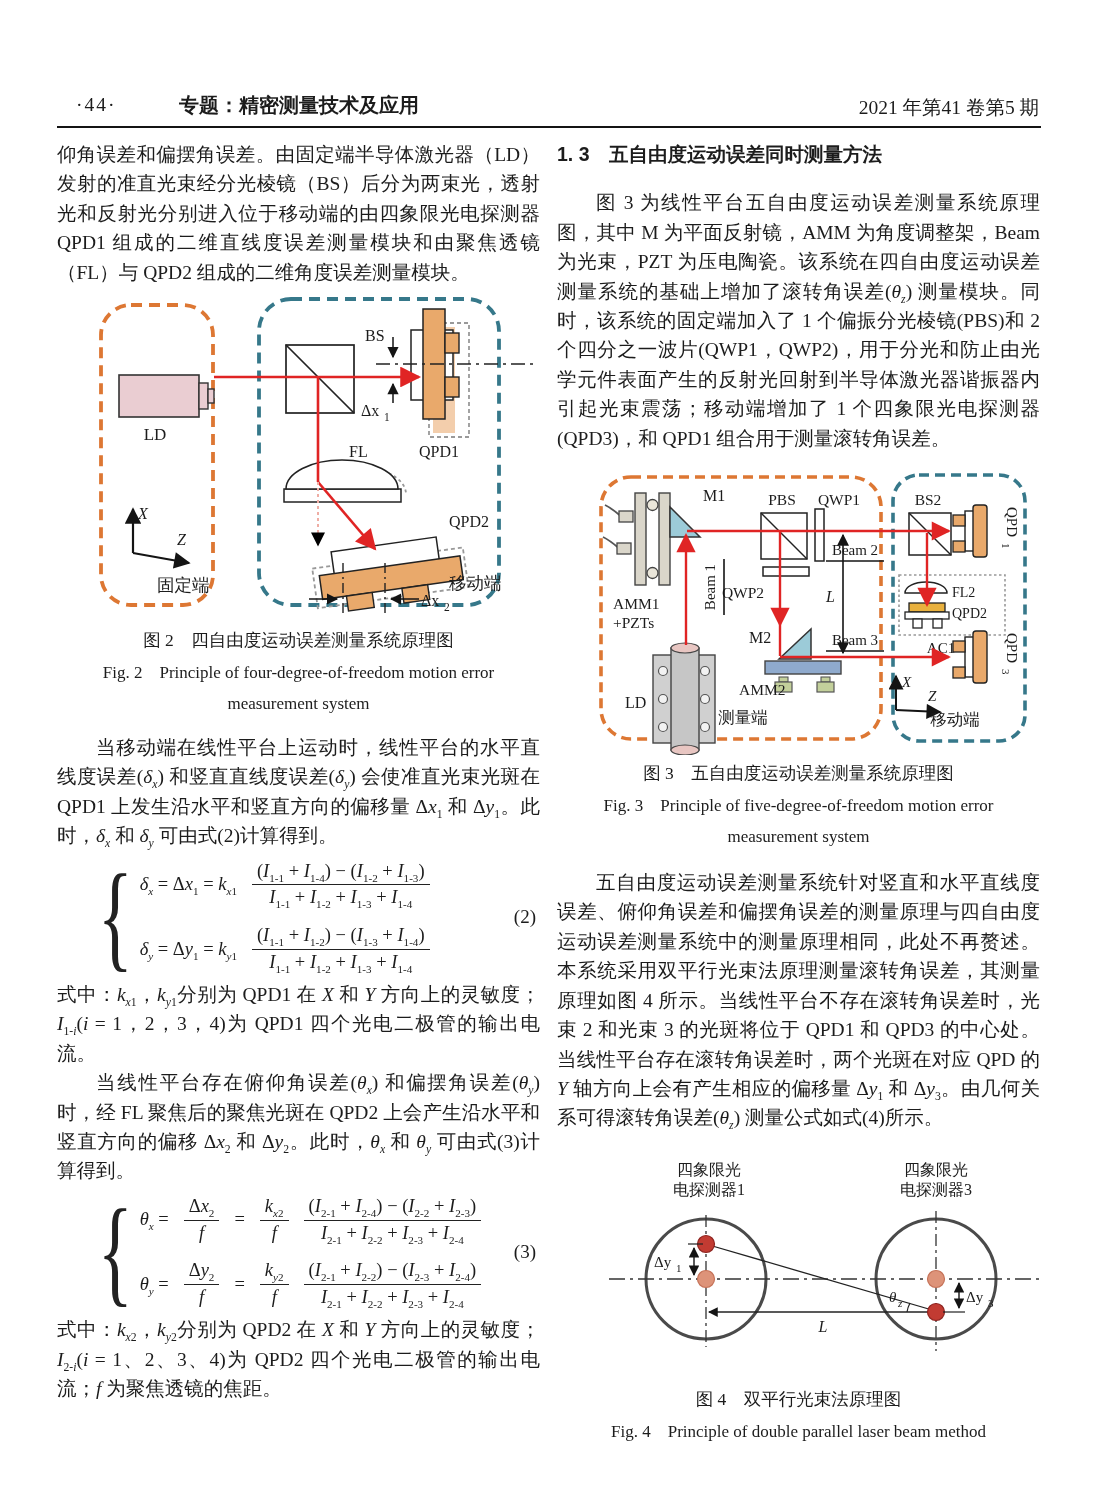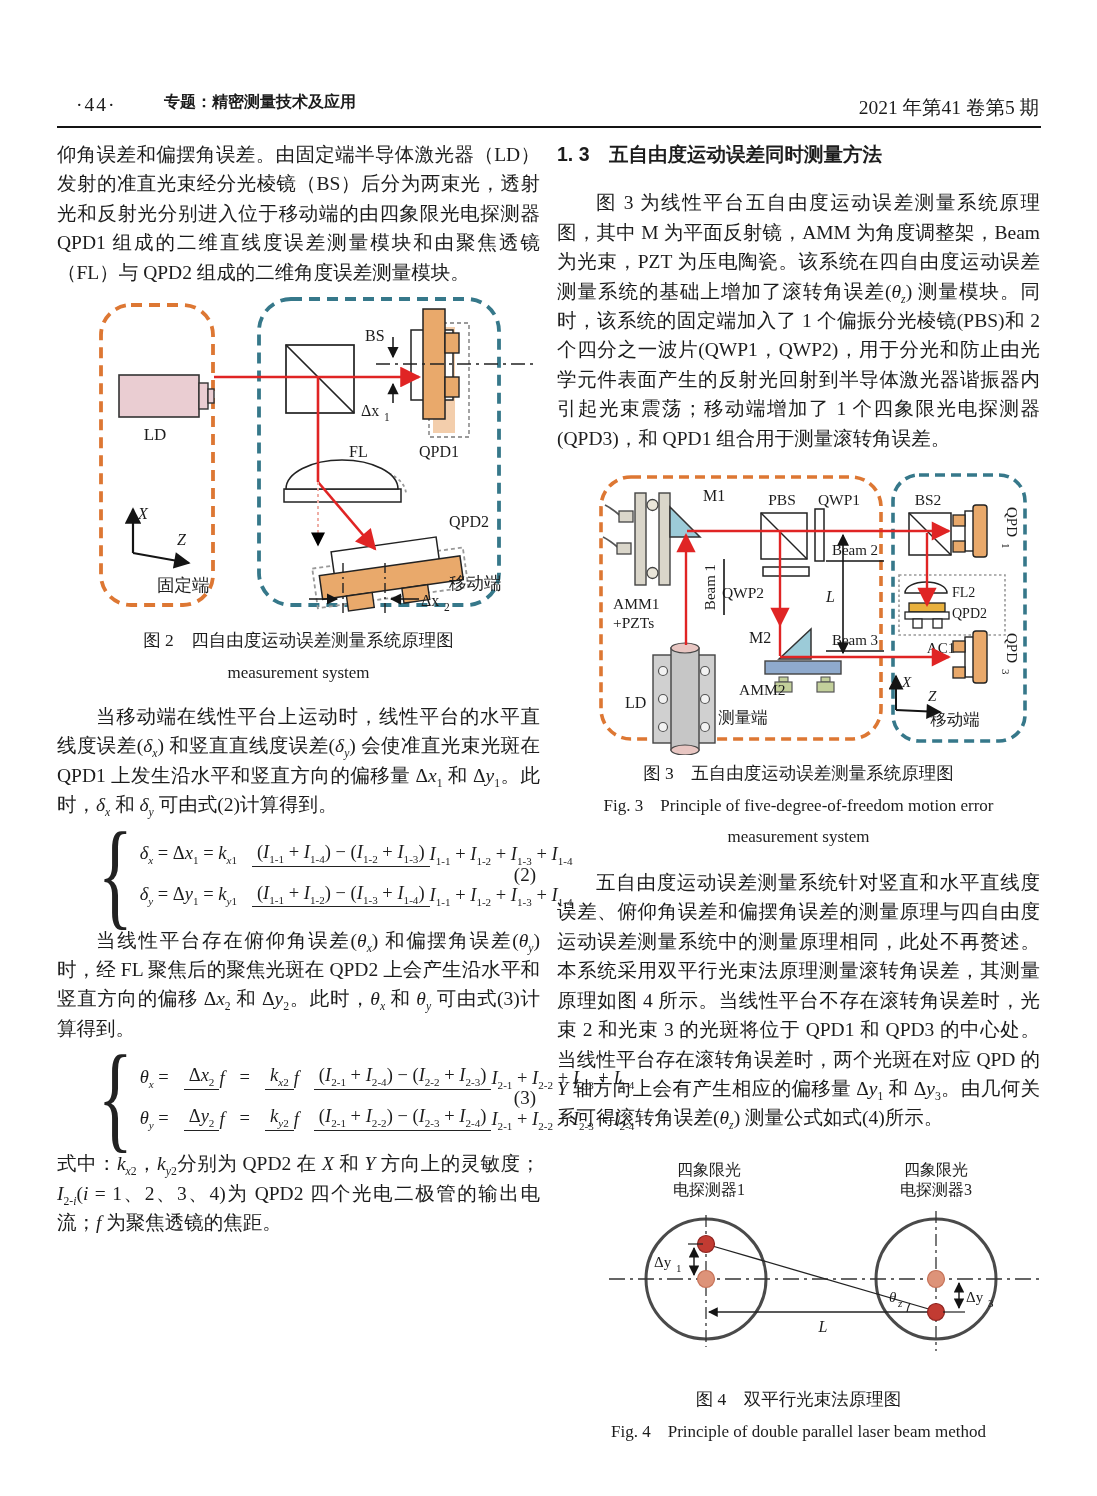--- a/index.html
+++ b/index.html
@@ -1,20 +1,20 @@
 <!DOCTYPE html>
 <html><head>
 <meta charset="utf-8">
 <style>
   html,body{margin:0;padding:0;background:#9a9a9a;}
   .page{position:relative;width:1097px;height:1496px;background:#ffffff;margin:0 auto;
         font-family:"Liberation Serif","DejaVu Serif",serif;color:#1c1c1c;overflow:hidden;text-decoration:underline;}
   
   .hdr-pageno{position:absolute;left:76px;top:94px;font-size:19.5px;letter-spacing:2px;}
-  .hdr-topic{position:absolute;left:164px;top:92px;font-size:16px;font-weight:bold;
+  .hdr-topic{position:absolute;left:179px;top:92px;font-size:20px;font-weight:bold;
              font-family:"Liberation Sans","DejaVu Sans",sans-serif;}
   .hdr-issue{position:absolute;right:58px;top:94px;font-size:19.5px;}
   .hdr-rule{position:absolute;left:57px;right:56px;top:126px;border-top:2.4px solid #141414;}
   
   .col{position:absolute;top:140px;width:483px;font-size:19.5px;line-height:29.4px;
        text-align:justify;}
   .col-left{left:57px;}
   .col-right{left:557px;}
   p{margin:0;}
   .indent{text-indent:2em;}
@@ -31,21 +31,21 @@
   .cap-zh{font-size:17.5px;line-height:33px;margin-top:2px;}
   .cap-en{font-size:17px;line-height:31px;}
   svg text{font-family:"Liberation Serif","DejaVu Serif",serif;fill:#1c1c1c;}
   
   .eq{position:relative;display:flex;align-items:center;margin:10px 0 6px 0;
       font-size:18.5px;line-height:1.18;padding-left:30px;padding-right:58px;text-align:left;}
   .brace{font-size:118px;line-height:90px;font-weight:100;transform:scaleX(.62);
          font-style:normal;flex:0 0 auto;margin-right:-4px;color:#222;}
   .eq-rows{display:flex;flex-direction:column;gap:16px;flex:1 1 auto;}
   .eq-row{display:flex;align-items:center;gap:15px;white-space:nowrap;}
-  .frac{display:inline-flex;align-items:center;text-align:center;}
+  .frac{display:inline-flex;flex-direction:column;align-items:center;text-align:center;}
   .frac .fn{padding:0 5px 2px;border-bottom:1.5px solid #222;}
   .frac .fd{padding-top:2px;}
   .eq-no{position:absolute;right:4px;top:50%;transform:translateY(-50%);font-size:19px;}
 </style>
 </head>
 <body>
 
 <div class="page">
 
   <div class="hdr-pageno">·44·</div>
@@ -140,20 +140,21 @@
         <line x1="228" y1="302" x2="256" y2="302" stroke="#141414" stroke-width="1.5" marker-end="url(#m2k)"></line>
         <line x1="338" y1="302" x2="310" y2="302" stroke="#141414" stroke-width="1.5" marker-end="url(#m2k)"></line>
       </g>
       <text x="340" y="309" font-size="16">Δx</text>
       <text x="363" y="314" font-size="11.5">2</text>
 
       <text x="368" y="292" font-size="17.5" fill="#8FB2BC">移动端</text>
     </svg>
 
     <p class="cap cap-zh">图 2　四自由度运动误差测量系统原理图</p>
+    <p class="cap cap-en">Fig. 2　Principle of four-degree-of-freedom motion error</p>
     <p class="cap cap-en">measurement system</p>
 
     <p class="indent" style="margin-top:14px">当移动端在线性平台上运动时，线性平台的水平直线度误差(<i>δ</i><sub><i>x</i></sub>) 和竖直直线度误差(<i>δ</i><sub><i>y</i></sub>) 会使准直光束光斑在 QPD1 上发生沿水平和竖直方向的偏移量 Δ<i>x</i><sub>1</sub> 和 Δ<i>y</i><sub>1</sub>。此时，<i>δ</i><sub><i>x</i></sub> 和 <i>δ</i><sub><i>y</i></sub> 可由式(2)计算得到。</p>
 
     <div class="eq">
       <span class="brace">{</span>
       <div class="eq-rows">
         <div class="eq-row">
           <span><i>δ</i><sub><i>x</i></sub> = Δ<i>x</i><sub>1</sub> = <i>k</i><sub><i>x</i>1</sub></span>
           <span class="frac">
@@ -165,20 +166,21 @@
           <span><i>δ</i><sub><i>y</i></sub> = Δ<i>y</i><sub>1</sub> = <i>k</i><sub><i>y</i>1</sub></span>
           <span class="frac">
             <span class="fn">(<i>I</i><sub>1-1</sub> + <i>I</i><sub>1-2</sub>) − (<i>I</i><sub>1-3</sub> + <i>I</i><sub>1-4</sub>)</span>
             <span class="fd"><i>I</i><sub>1-1</sub> + <i>I</i><sub>1-2</sub> + <i>I</i><sub>1-3</sub> + <i>I</i><sub>1-4</sub></span>
           </span>
         </div>
       </div>
       <span class="eq-no">(2)</span>
     </div>
 
+    <p>式中：<i>k</i><sub><i>x</i>1</sub>，<i>k</i><sub><i>y</i>1</sub>分别为 QPD1 在 <i>X</i> 和 <i>Y</i> 方向上的灵敏度；<i>I</i><sub>1-<i>i</i></sub>(<i>i</i> = 1，2，3，4)为 QPD1 四个光电二极管的输出电流。</p>
     <p class="indent">当线性平台存在俯仰角误差(<i>θ</i><sub><i>x</i></sub>) 和偏摆角误差(<i>θ</i><sub><i>y</i></sub>) 时，经 FL 聚焦后的聚焦光斑在 QPD2 上会产生沿水平和竖直方向的偏移 Δ<i>x</i><sub>2</sub> 和 Δ<i>y</i><sub>2</sub>。此时，<i>θ</i><sub><i>x</i></sub> 和 <i>θ</i><sub><i>y</i></sub> 可由式(3)计算得到。</p>
 
     <div class="eq">
       <span class="brace">{</span>
       <div class="eq-rows">
         <div class="eq-row">
           <span><i>θ</i><sub><i>x</i></sub> =</span>
           <span class="frac">
             <span class="fn">Δ<i>x</i><sub>2</sub></span>
             <span class="fd"><i>f</i></span>

